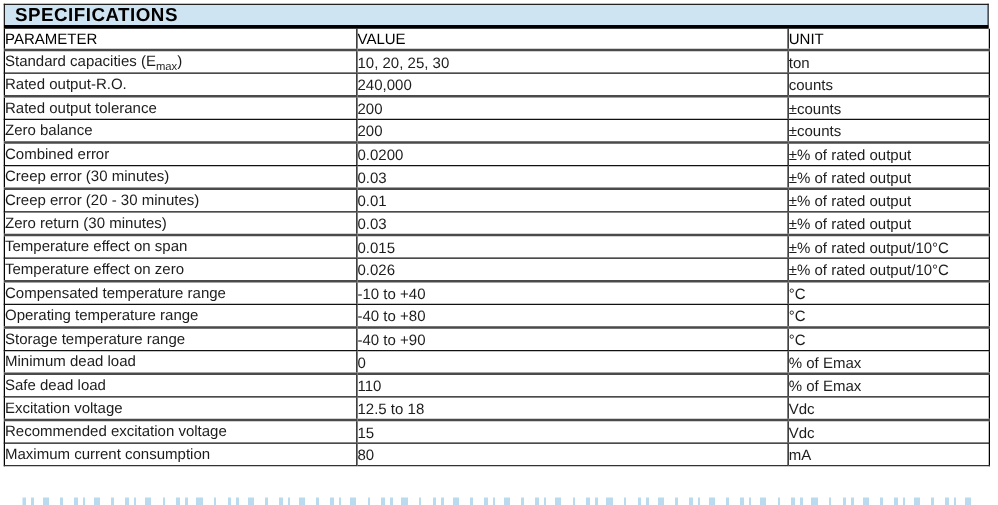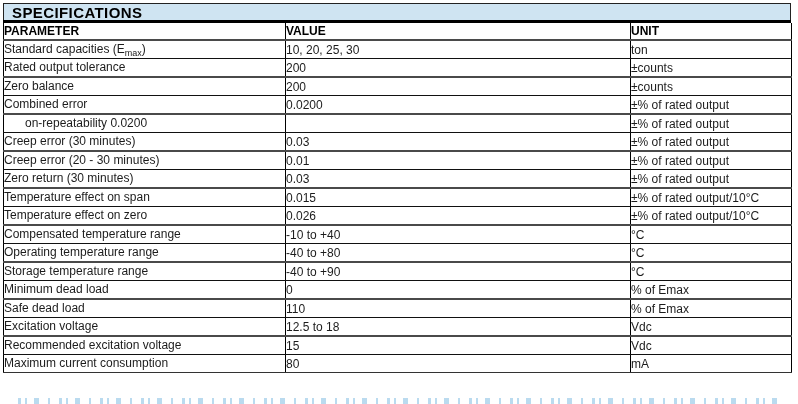--- a/index.html
+++ b/index.html
@@ -62,21 +62,21 @@
     overflow: hidden;
   }
   table.spec tr > *:last-child { border-right: 1px solid #000; }
   table.spec tbody tr:nth-child(odd) > * { border-bottom: 1px solid #111; }
   table.spec tbody tr:last-child > * { border-bottom: 1px solid #333; }
 
   th.c-param, td.c-param { text-align: left; padding-left: 13px; }
   td.c-param.indent { padding-left: 21px; }
   th.c-value, td.c-value,
   th.c-unit,  td.c-unit  { text-align: left; }
-  thead th { font-weight: bold; color: #000; border-bottom: 2px solid #333; }
+  thead th { font-weight: normal; color: #000; border-bottom: 2px solid #333; }
 
   td.c-param sub {
     font-size: 9px;
     line-height: 1;
     vertical-align: -3px;
     text-align: center;
   }
 
   
   .clipped-strip {
@@ -115,44 +115,44 @@
         <th class="c-unit">UNIT</th>
       </tr>
     </thead>
     <tbody>
     <tr>
       <td class="c-param"><span>Standard capacities (E</span><sub>max</sub><span>)</span></td>
       <td class="c-value">10, 20, 25, 30</td>
       <td class="c-unit">ton</td>
     </tr>
 
+    <tr>
+      <td class="c-param"><span>Rated output-R.O.</span><sub></sub><span></span></td>
+      <td class="c-value">240,000</td>
+      <td class="c-unit">counts</td>
+    </tr>
 
     <tr>
       <td class="c-param"><span>Rated output tolerance</span><sub></sub><span></span></td>
       <td class="c-value">200</td>
       <td class="c-unit">±counts</td>
     </tr>
 
     <tr>
       <td class="c-param"><span>Zero balance</span><sub></sub><span></span></td>
       <td class="c-value">200</td>
       <td class="c-unit">±counts</td>
     </tr>
 
     <tr>
       <td class="c-param"><span>Combined error</span><sub></sub><span></span></td>
       <td class="c-value">0.0200</td>
       <td class="c-unit">±% of rated output</td>
     </tr>
 
-    <tr>
-      <td class="c-param indent"><span>on-repeatability 0.0200</span><sub></sub><span></span></td>
-      <td class="c-value"></td>
-      <td class="c-unit">±% of rated output</td>
-    </tr>
 
     <tr>
       <td class="c-param"><span>Creep error (30 minutes)</span><sub></sub><span></span></td>
       <td class="c-value">0.03</td>
       <td class="c-unit">±% of rated output</td>
     </tr>
 
     <tr>
       <td class="c-param"><span>Creep error (20 - 30 minutes)</span><sub></sub><span></span></td>
       <td class="c-value">0.01</td>

